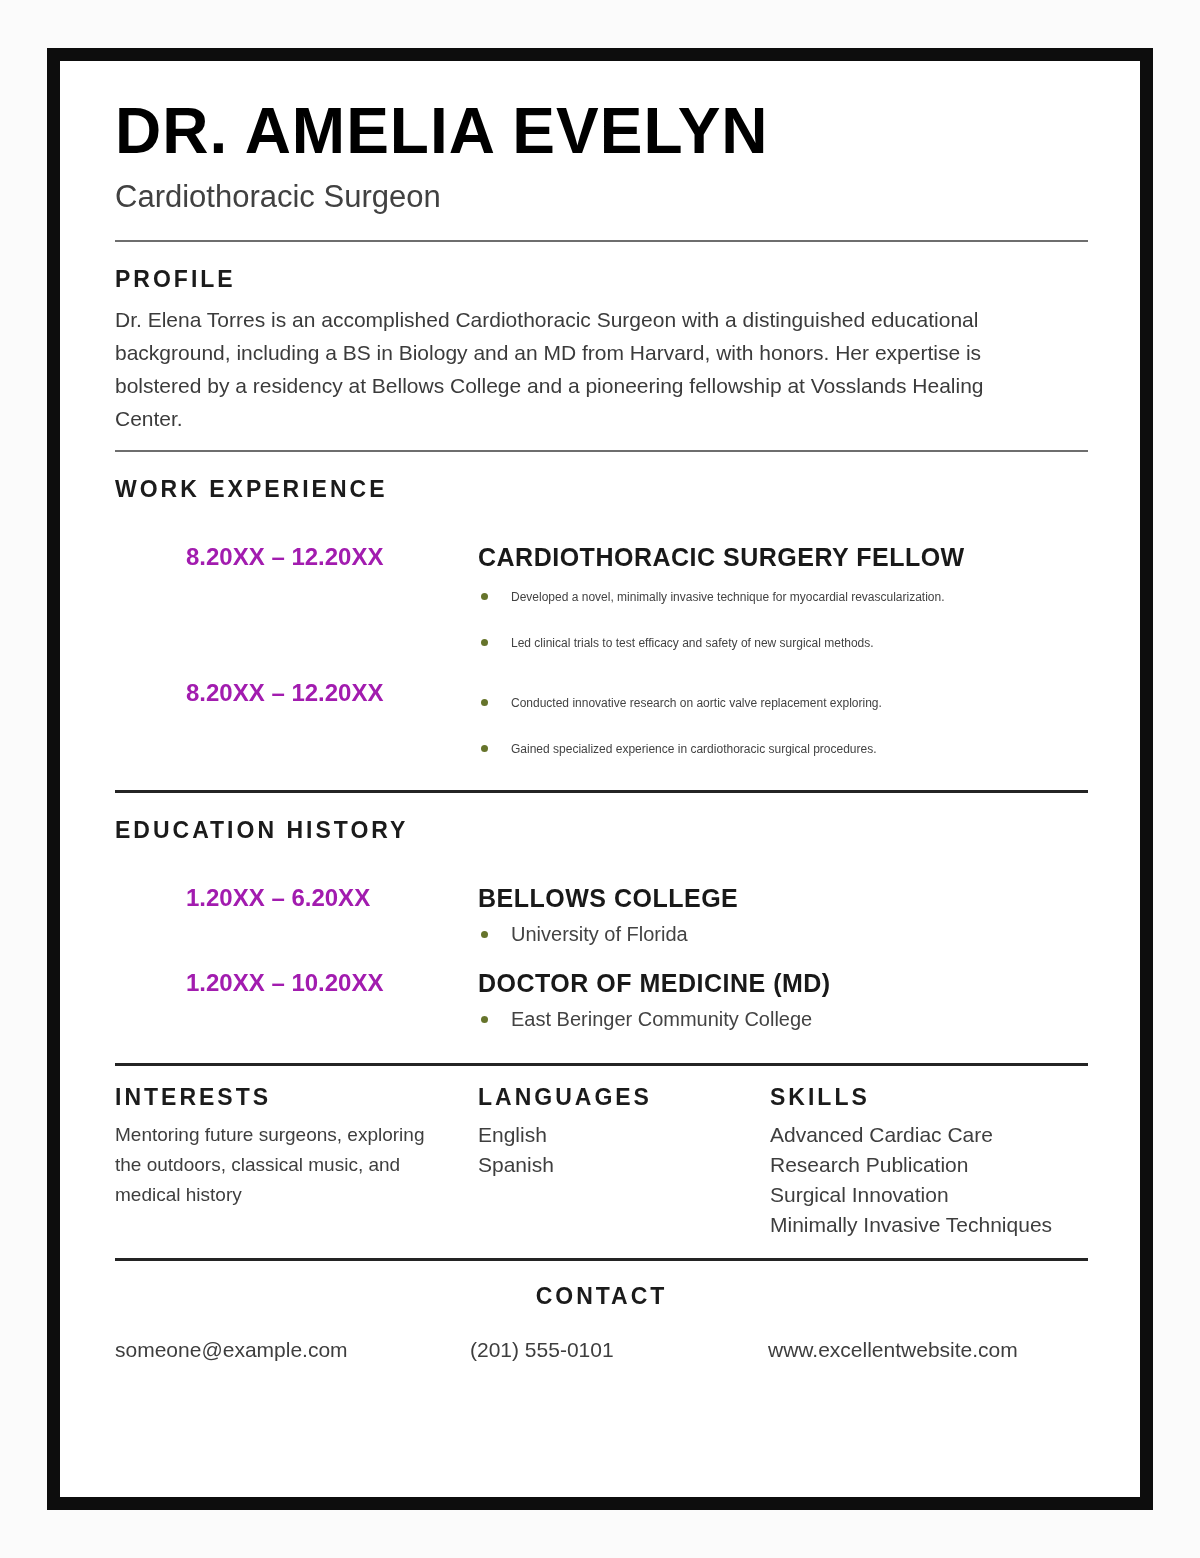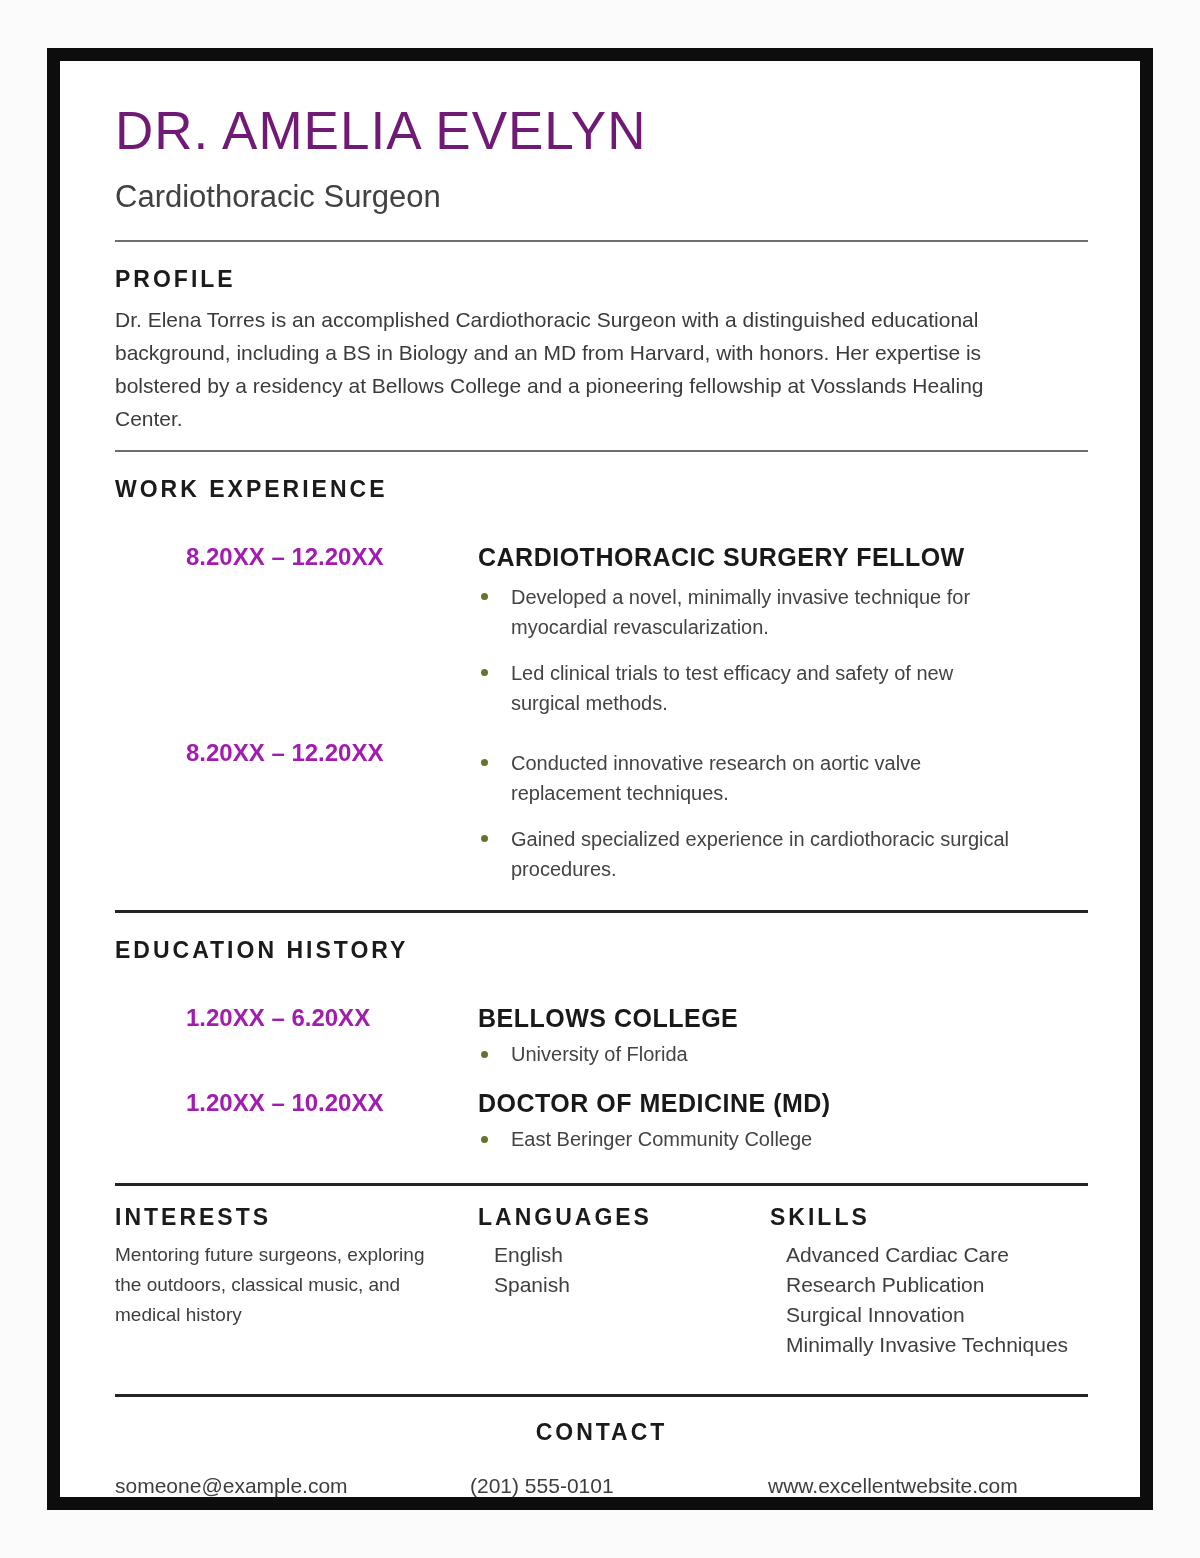--- a/index.html
+++ b/index.html
@@ -20,24 +20,24 @@
     height: 1462px;
     background: #ffffff;
     border: 13px solid #0d0d0d;
   }
   .content {
     padding: 42px 52px 0 55px;
   }
 
   
   .resume-name {
-    font-size: 53px;
-    font-weight: 400;
+    font-size: 64px;
+    font-weight: 700;
     letter-spacing: 1px;
-    color: #701a75;
+    color: #000000;
     line-height: 56px;
   }
   .resume-title {
     margin-top: 20px;
     font-size: 31px;
     font-weight: 400;
     color: #414141;
     line-height: 36px;
   }
 
@@ -96,21 +96,21 @@
   }
   ul.bullets {
     list-style: none;
     margin: 10px 0 0 0;
     padding: 0;
     max-width: 545px;
   }
   ul.bullets li {
     position: relative;
     padding-left: 33px;
-    font-size: 20px;
+    font-size: 12px;
     line-height: 30px;
     color: #434343;
     margin-bottom: 16px;
   }
   ul.bullets li:last-child { margin-bottom: 0; }
   ul.bullets li::before {
     content: '';
     position: absolute;
     left: 3px;
     top: 11px;
@@ -128,21 +128,21 @@
     grid-template-columns: 363px 292px 1fr;
     margin-top: 18px;
   }
   .details-col .col-body { margin-top: 10px; }
   .col-text {
     max-width: 310px;
     font-size: 19px;
     line-height: 30px;
     color: #3e3e3e;
   }
-  .plain-list { list-style: none; margin: 16px; padding: 0; }
+  .plain-list { list-style: none; margin: 0; padding: 0; }
   .plain-list li {
     font-size: 21px;
     line-height: 30px;
     color: #3e3e3e;
   }
 
   
   .contact-heading { margin-top: 22px; text-align: center; }
   .contact-row {
     display: grid;
@@ -186,21 +186,21 @@
             <li>Developed a novel, minimally invasive technique for myocardial revascularization.</li>
             <li>Led clinical trials to test efficacy and safety of new surgical methods.</li>
           </ul>
         </div>
       </div>
 
       <div class="entry gap">
         <div class="entry-dates">8.20XX – 12.20XX</div>
         <div>
           <ul class="bullets">
-            <li>Conducted innovative research on aortic valve replacement techniques.</li>
+            <li>Conducted innovative research on aortic valve replacement exploring.</li>
             <li>Gained specialized experience in cardiothoracic surgical procedures.</li>
           </ul>
         </div>
       </div>
     </div>
 
     <hr class="rule dark r3">
 
     <div>
       <div class="section-heading mt-sec">EDUCATION HISTORY</div>

